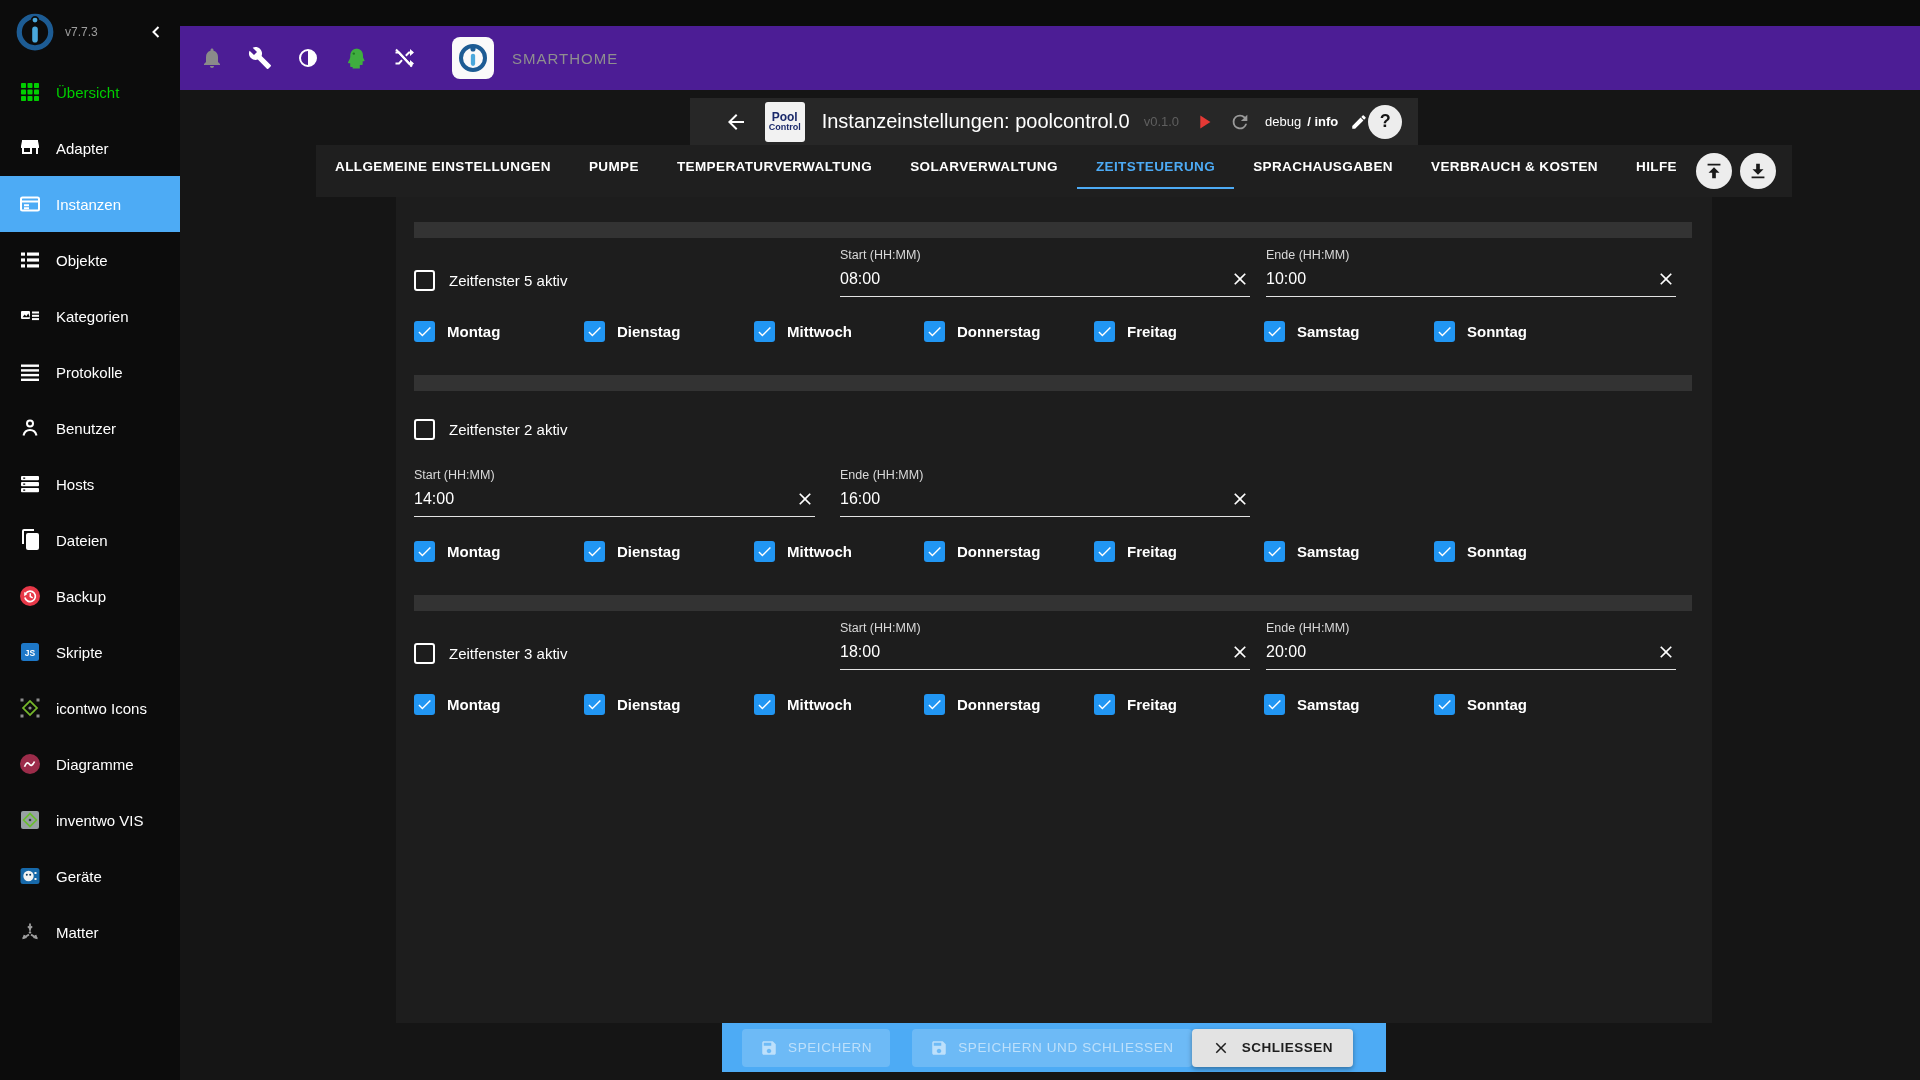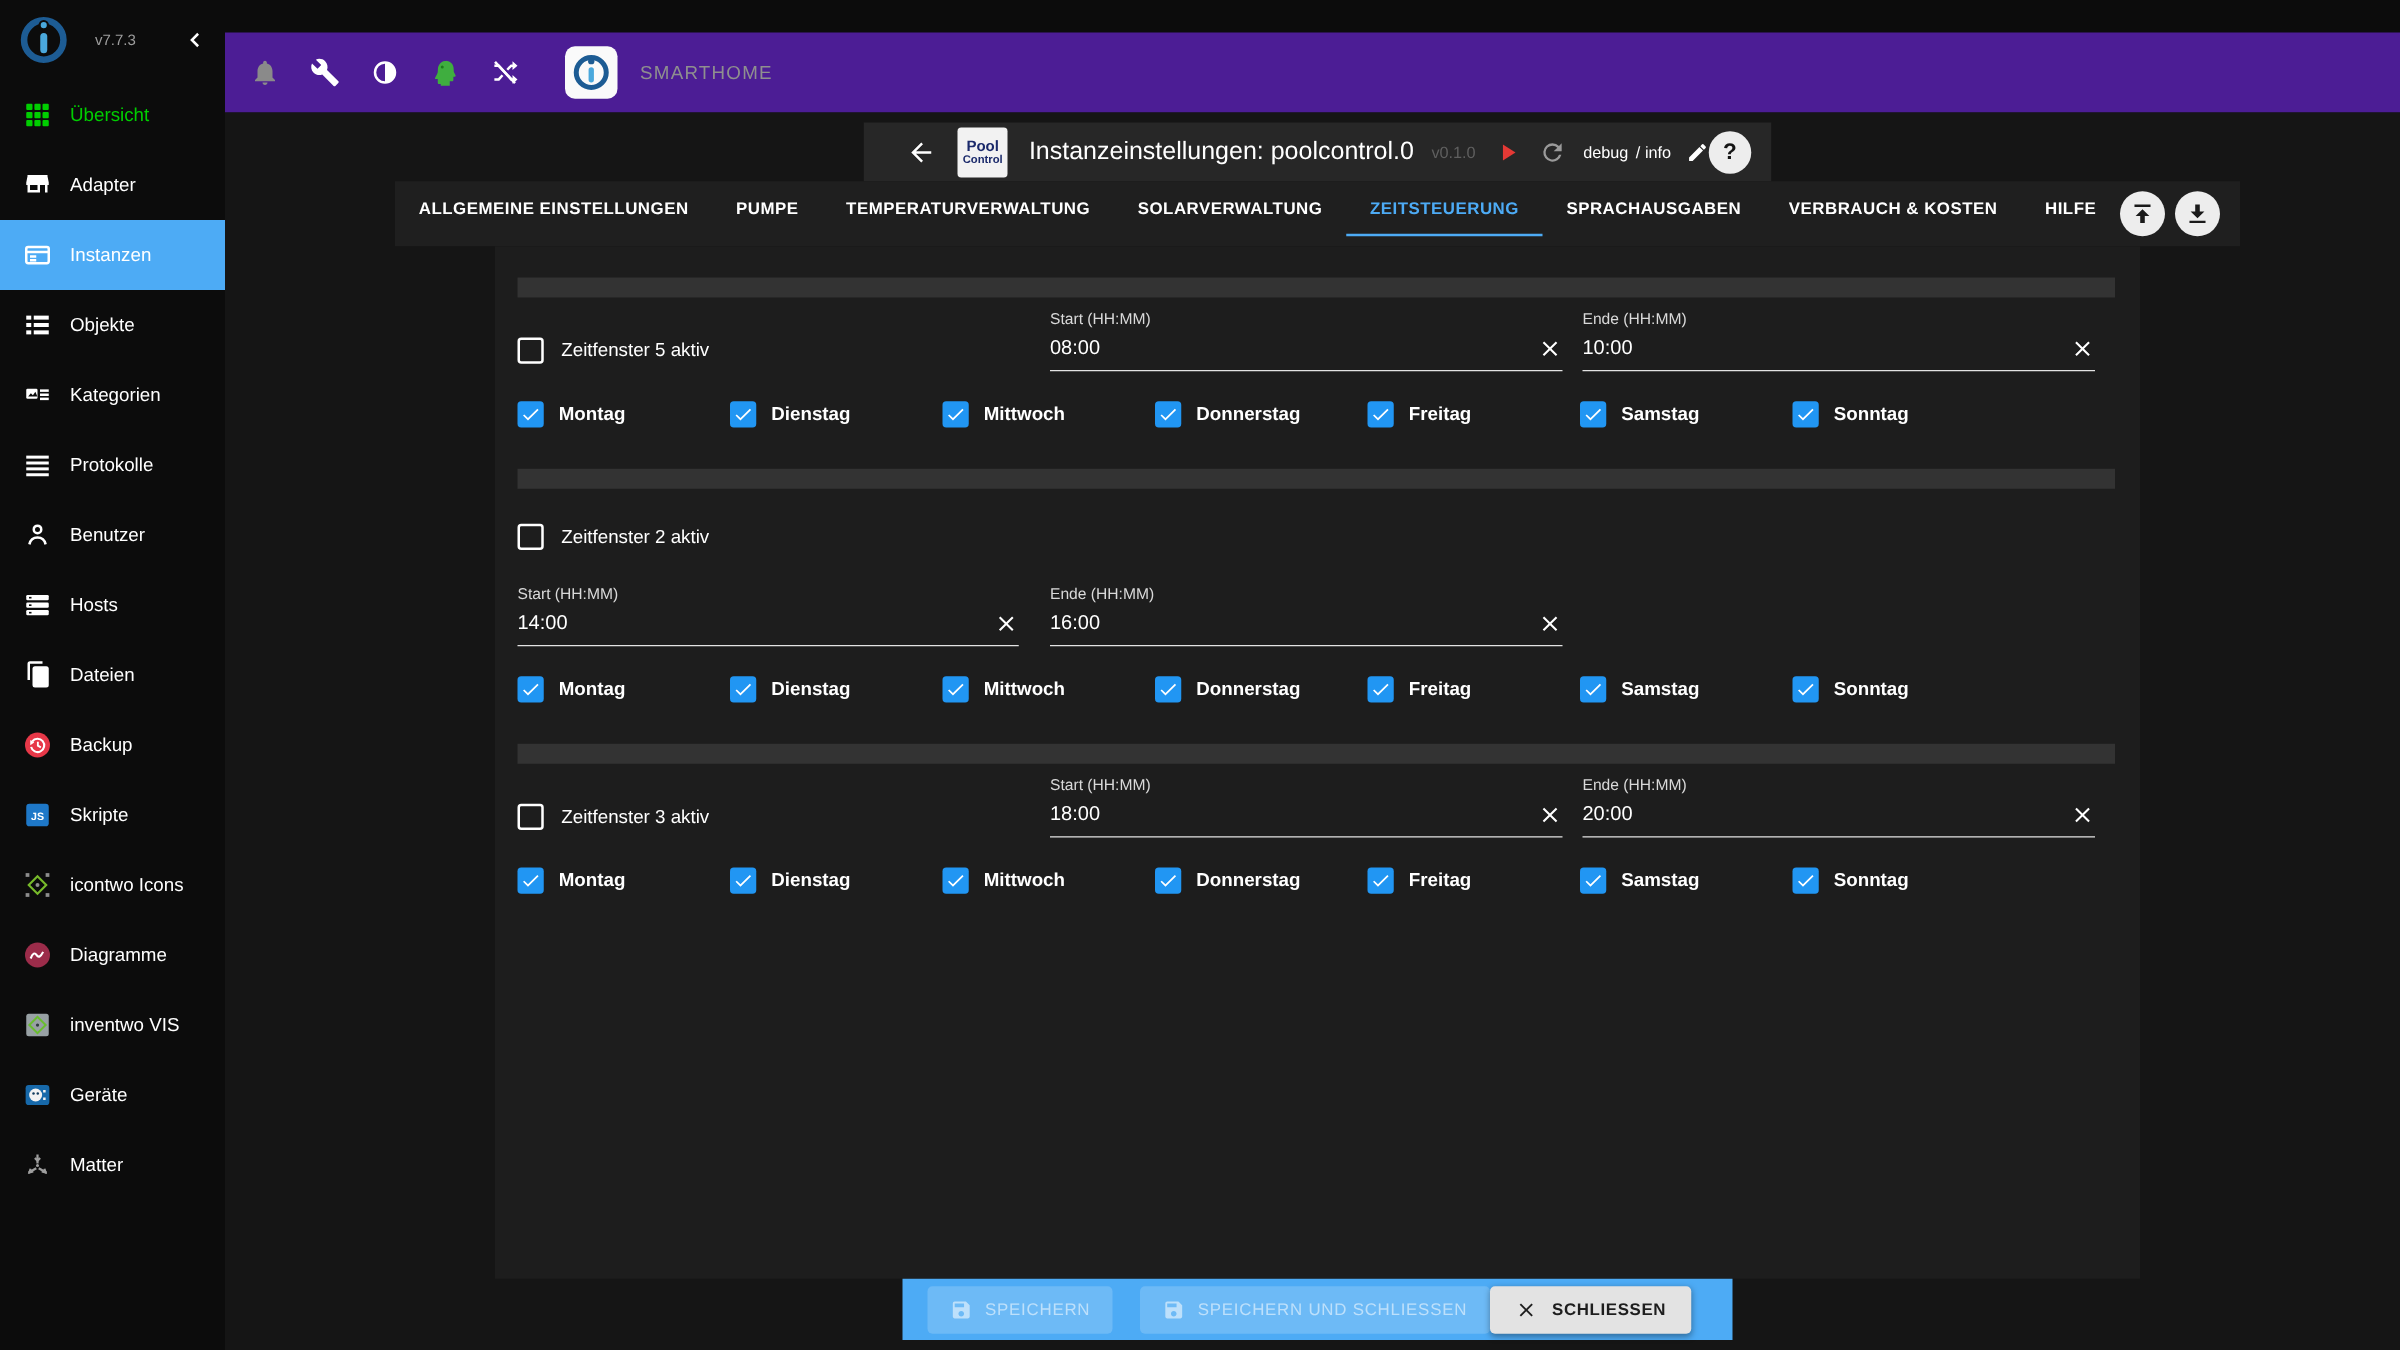--- a/index.html
+++ b/index.html
@@ -7,21 +7,21 @@
   body {
     width:1920px; height:1080px; overflow:hidden;
     background:#0c0c0c; color:#fff;
     font-family:"Liberation Sans", sans-serif;
     display:flex;
   }
   svg { display:block; width:100%; height:100%; }
 
   
   .sidebar { width:180px; flex-shrink:0; background:#0c0c0c; display:flex; flex-direction:column; }
-  .side-header { height:64px; display:flex; align-items:center; padding:0 14px; gap:20px; }
+  .side-header { height:64px; display:flex; align-items:center; padding:0 14px; gap:9px; }
   .side-logo { width:42px; height:42px; flex-shrink:0; }
   .side-version { font-size:12px; color:#9e9e9e; }
   .collapse-btn { margin-left:auto; width:20px; height:20px; cursor:pointer; }
   .side-item { height:56px; display:flex; align-items:center; padding-left:18px; gap:14px; font-size:15px; cursor:pointer; }
   .side-item.active { background:#4dabf5; }
   .side-icon { width:24px; height:24px; color:#fff; flex-shrink:0; }
 
   
   .main { flex:1; min-width:0; display:flex; flex-direction:column; }
   .appbar { height:64px; background:#4c1d95; display:flex; align-items:center; padding-left:20px; gap:24px;margin-top:26px; }
@@ -36,21 +36,21 @@
   .pool-logo { width:40px; height:40px; background:#f2f2f2; border-radius:3px; margin-left:17px;
     display:flex; flex-direction:column; align-items:center; justify-content:center; line-height:1; }
   .pool-logo span { color:#1b2a6b; font-weight:800; }
   .pool-logo .l1 { font-size:12px; }
   .pool-logo .l2 { font-size:9px; }
   .dlg-title { font-size:20px; margin-left:17px; white-space:nowrap; }
   .dlg-version { font-size:13px; color:#5f5f5f; margin-left:14px; }
   .play-btn { width:22px; height:22px; margin-left:14px; cursor:pointer; }
   .refresh-btn { width:22px; height:22px; margin-left:14px; color:#9a9a9a; cursor:pointer; }
   .loglevel { font-size:13px; margin-left:14px; }
-  .loglevel .sec { margin-left:6px; }
+  .loglevel .sec { margin-left:6px;font-weight:bold; }
   .edit-btn { width:18px; height:18px; margin-left:12px; color:#fff; cursor:pointer; }
   .help-btn { margin-left:auto; width:34px; height:34px; border-radius:50%; background:#ededed;
     color:#151515; font-size:18px; font-weight:700; display:flex; align-items:center; justify-content:center; cursor:pointer; }
 
   .tabs-row { height:52px; background:#1f1f1f; display:flex; align-items:flex-start; padding-right:16px; flex-shrink:0; }
   .tabs { display:flex; height:44px; }
   .tab { padding:0 19px; display:flex; align-items:center; font-size:13.5px; font-weight:700; letter-spacing:.4px;
     color:#fff; border-bottom:2px solid transparent; cursor:pointer; white-space:nowrap; }
   .tab.active { color:#4dabf5; border-bottom-color:#4dabf5; }
   .tab-actions { margin-left:auto; display:flex; align-items:center; gap:8px; height:52px; }

